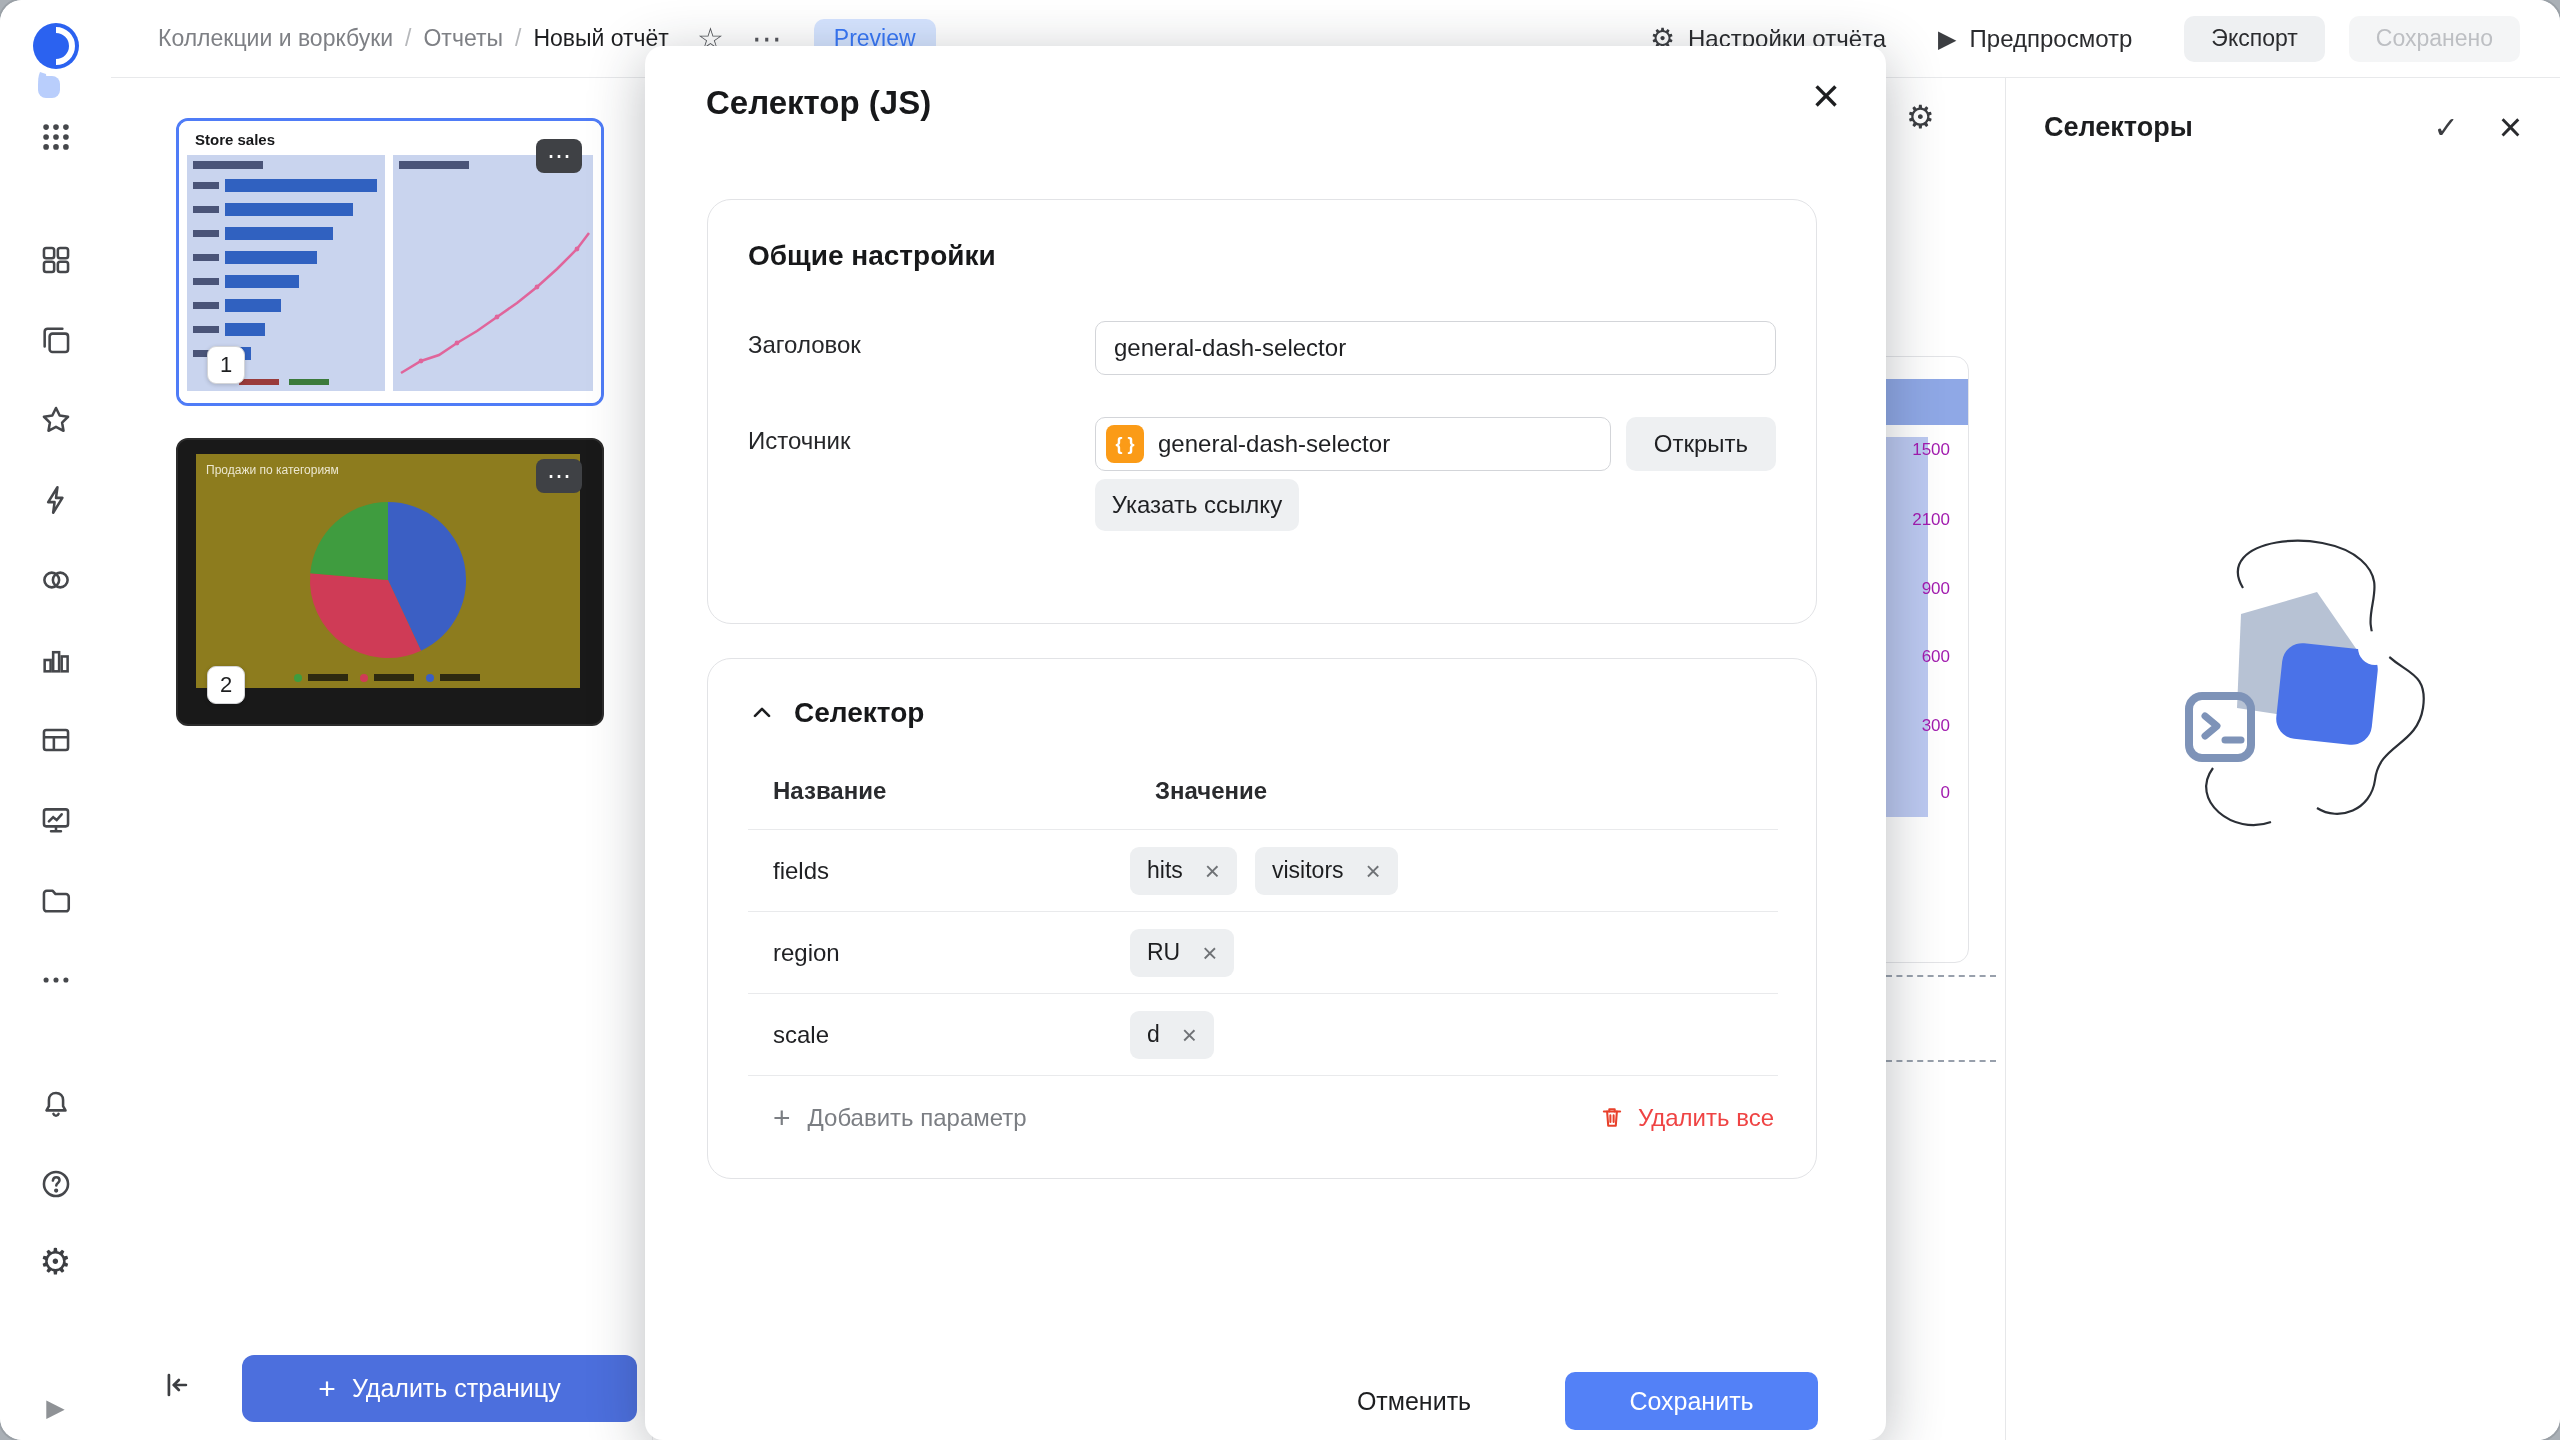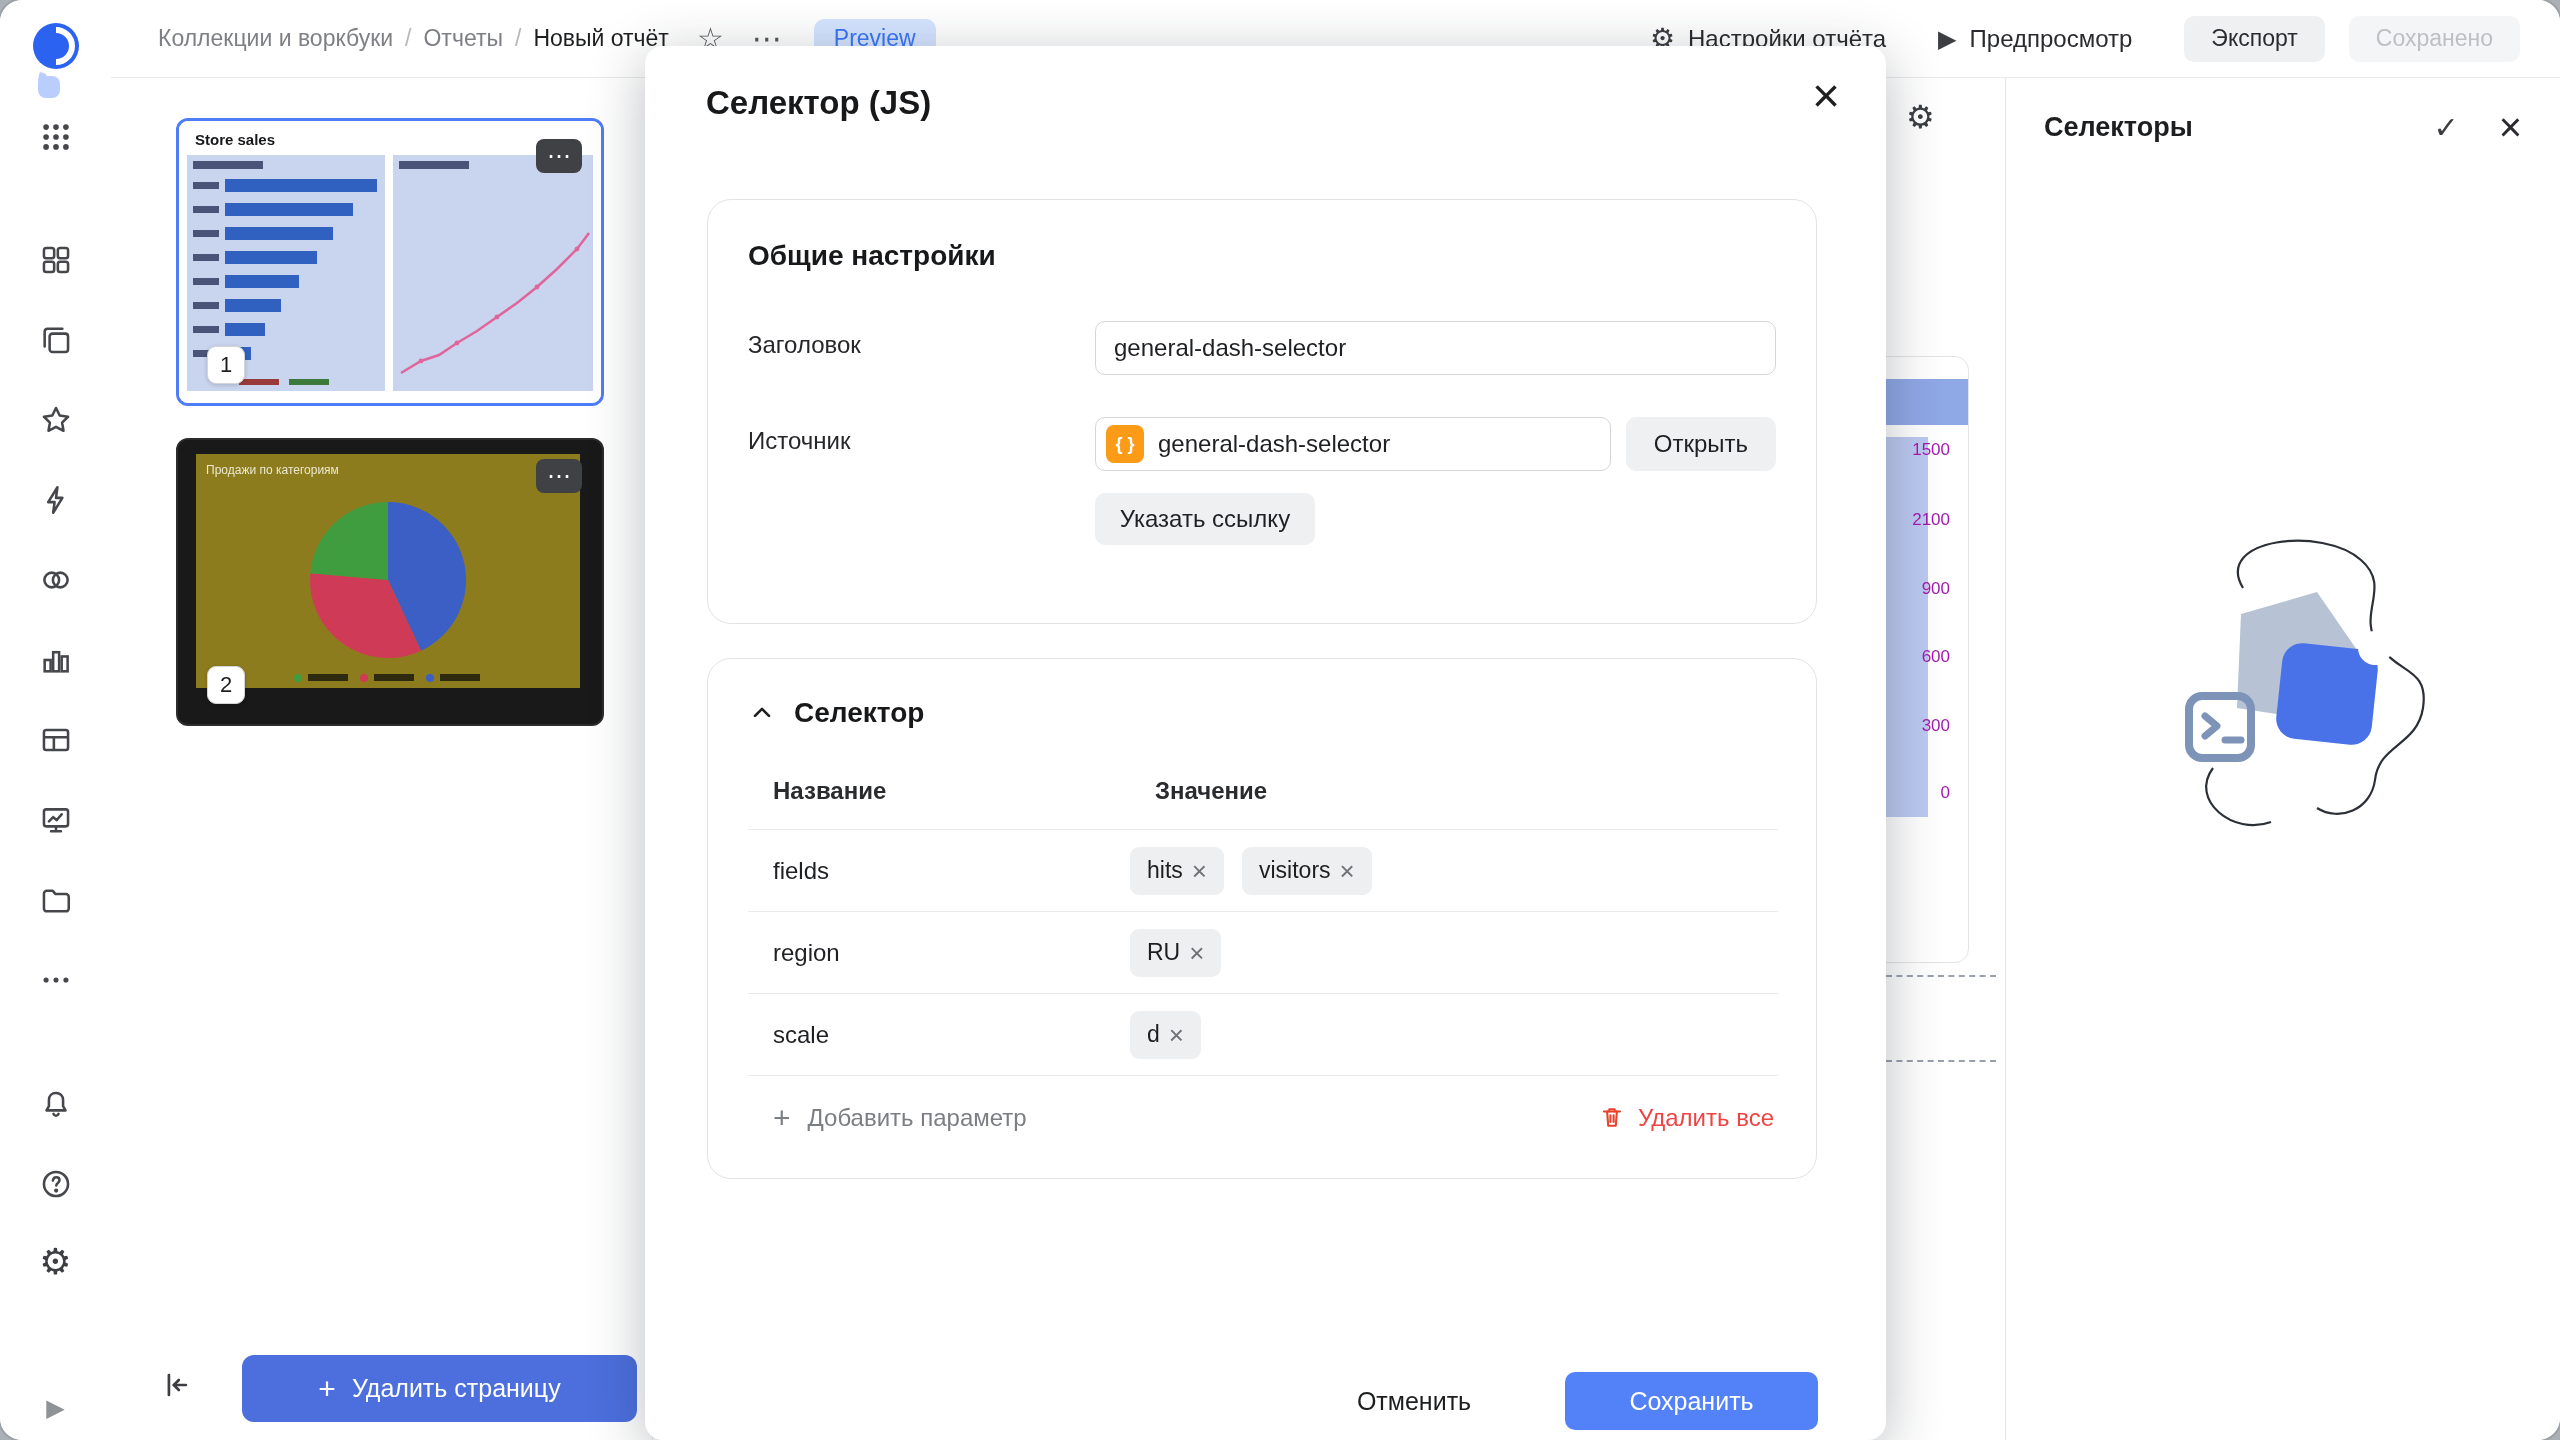--- a/index.html
+++ b/index.html
@@ -67,29 +67,29 @@
   .card2{top:612px;height:521px}
   .sec-title{position:absolute;left:40px;top:40px;font-size:28px;font-weight:bold;color:#17181a}
   .f-label{position:absolute;left:40px;font-size:24px;color:#26272a}
   .inp{position:absolute;border:1px solid #d3d5d9;border-radius:10px;font-size:24px;color:#1f2023;background:#fff}
   .inp-title{left:387px;top:121px;width:681px;height:54px;padding:0 18px;font-family:"Liberation Sans",sans-serif}
   .src-field{position:absolute;left:387px;top:217px;width:516px;height:54px;border:1px solid #d3d5d9;border-radius:10px;display:flex;align-items:center;gap:14px;padding:0 10px;cursor:pointer}
   .braces-badge{width:38px;height:38px;border-radius:8px;background:#fb9b17;color:#fff;font-size:18px;font-weight:bold;display:flex;align-items:center;justify-content:center;flex:none}
   .src-value{font-size:24px;color:#1f2023;white-space:nowrap}
   .btn-gray{position:absolute;background:#eef0f2;border-radius:10px;font-size:24px;color:#1f2023;display:flex;align-items:center;justify-content:center;cursor:pointer}
   .btn-open{left:918px;top:217px;width:150px;height:54px}
-  .btn-link{left:387px;top:293px;width:220px;height:52px}
+  .btn-link{left:387px;top:279px;width:204px;height:52px}
   .params-head{position:absolute;left:40px;top:38px;display:flex;align-items:center;gap:18px;cursor:pointer}
   .params-head .t{font-size:28px;font-weight:bold;color:#17181a}
   .th{position:absolute;top:118px;font-size:24px;font-weight:bold;color:#2a2b2e}
   .th-name{left:65px}.th-value{left:447px}
   .p-row{position:absolute;left:40px;width:1030px;height:82px;display:flex;align-items:center;border-top:1px solid #e9eaec}
   .p-row .pname{width:382px;padding-left:25px;font-size:24px;color:#1f2023}
   .chips{display:flex;gap:18px}
-  .chip{height:48px;background:#edeff1;border-radius:9px;display:flex;align-items:center;gap:9px;padding:0 17px;font-size:23px;color:#1d1e20}
+  .chip{height:48px;background:#edeff1;border-radius:9px;display:flex;align-items:center;gap:22px;padding:0 17px;font-size:23px;color:#1d1e20}
   .chip .x{font-size:26px;color:#6f7276;cursor:pointer;line-height:1}
   .row-foot{position:absolute;left:40px;width:1030px;top:416px;height:84px;display:flex;align-items:center;justify-content:space-between;border-top:1px solid #e9eaec}
   .add-param{display:flex;align-items:center;gap:17px;color:#7b7e83;font-size:24px;padding-left:25px;cursor:pointer}
   .add-param .plus{font-size:30px;color:#7b7e83}
   .del-all{display:flex;align-items:flex-start;gap:13px;color:#ef4444;font-size:24px;cursor:pointer;padding-right:4px}
   .btn-cancel{position:absolute;left:689px;top:1326px;width:160px;height:58px;display:flex;align-items:center;justify-content:center;font-size:25px;color:#1d1e20;cursor:pointer}
   .btn-save{position:absolute;left:920px;top:1326px;width:253px;height:58px;background:#5381f7;border-radius:10px;color:#fff;font-size:25px;display:flex;align-items:center;justify-content:center;cursor:pointer}
 </style>
 </head>
 <body>

